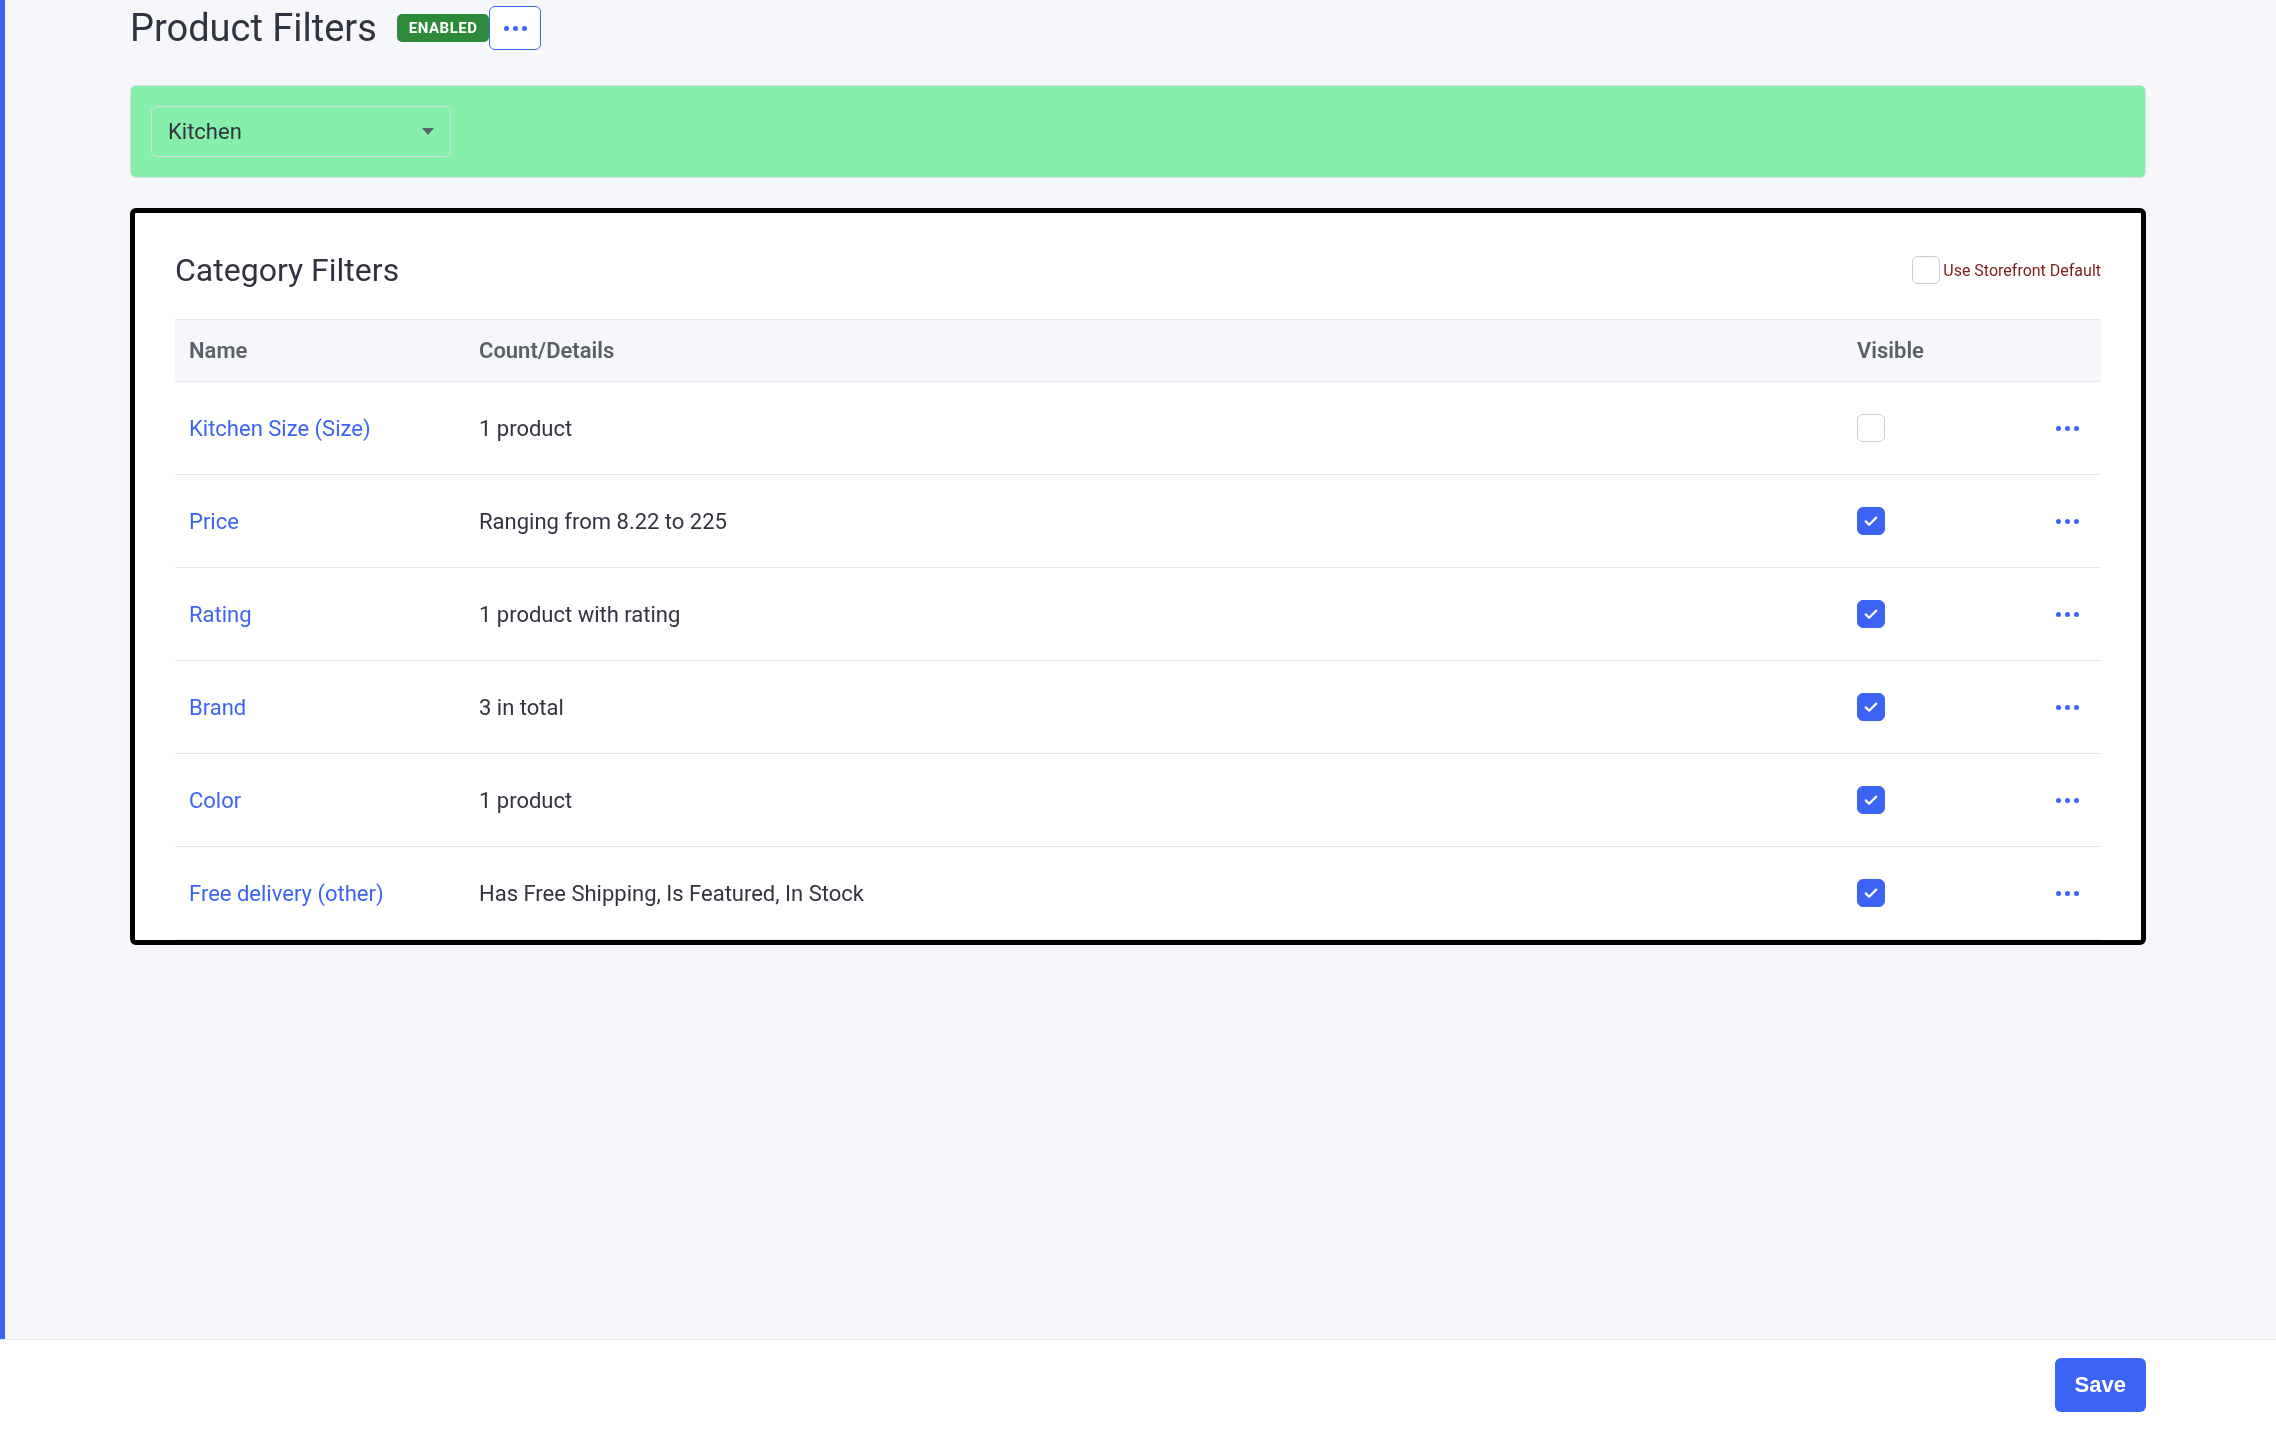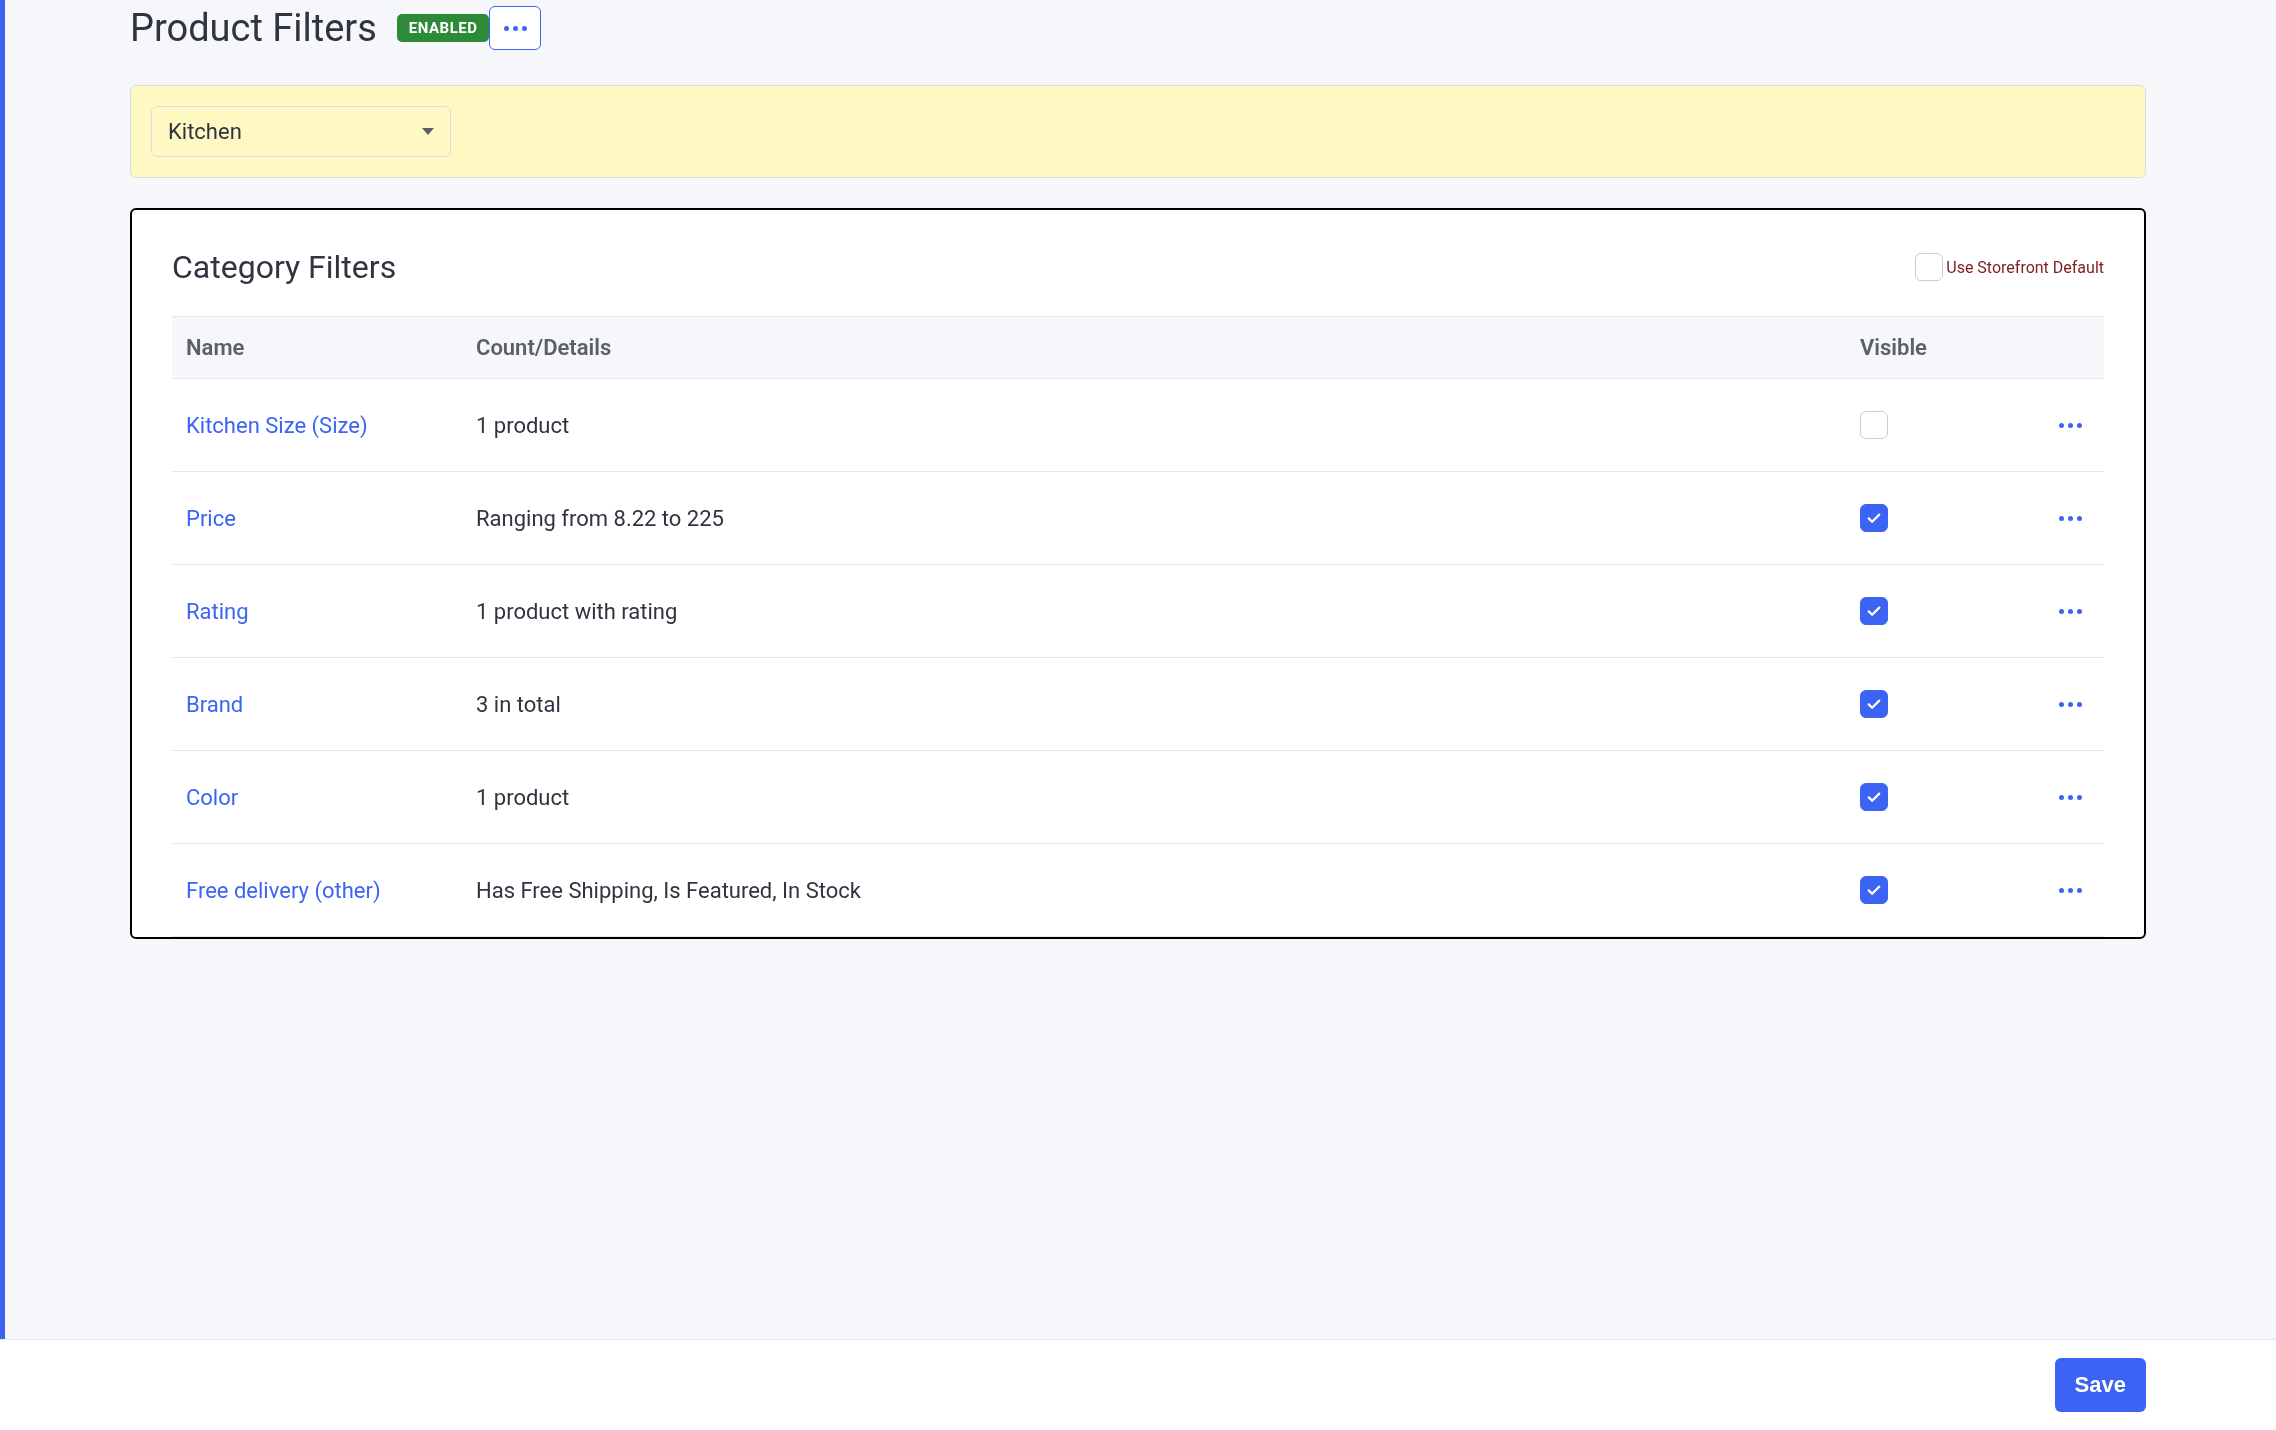--- a/index.html
+++ b/index.html
@@ -57,21 +57,21 @@
     align-items: center;
     justify-content: center;
     cursor: pointer;
     gap: 4px;
   }
   .dot { width: 5px; height: 5px; border-radius: 50%; background: #3c64f4; }
   .row-dots { display:flex; align-items:center; justify-content:center; gap:4px; cursor:pointer; width:40px; height:40px; }
 
   .card {
     margin: 35px 130px 0 130px;
-    background: #fef9c3;
+    background: #86efac;
     border: 1px solid #d9dce3;
     border-radius: 6px;
   }
   .select-wrap {
     padding: 20px;
   }
   .select-box {
     width: 300px;
     border: 1px solid #d9dce3;
     border-radius: 6px;
@@ -86,21 +86,21 @@
   .caret-down {
     width: 0; height: 0;
     border-left: 6px solid transparent;
     border-right: 6px solid transparent;
     border-top: 7px solid #5c5f6a;
   }
 
   .filters-card {
     margin: 30px 130px 0 130px;
     background: #fff;
-    border: 2px solid #000000;
+    border: 5px solid #000000;
     border-radius: 6px;
     padding: 38px 40px 0 40px;
   }
   .filters-head {
     display: flex;
     align-items: center;
     justify-content: space-between;
     margin-bottom: 30px;
   }
   .filters-title {

